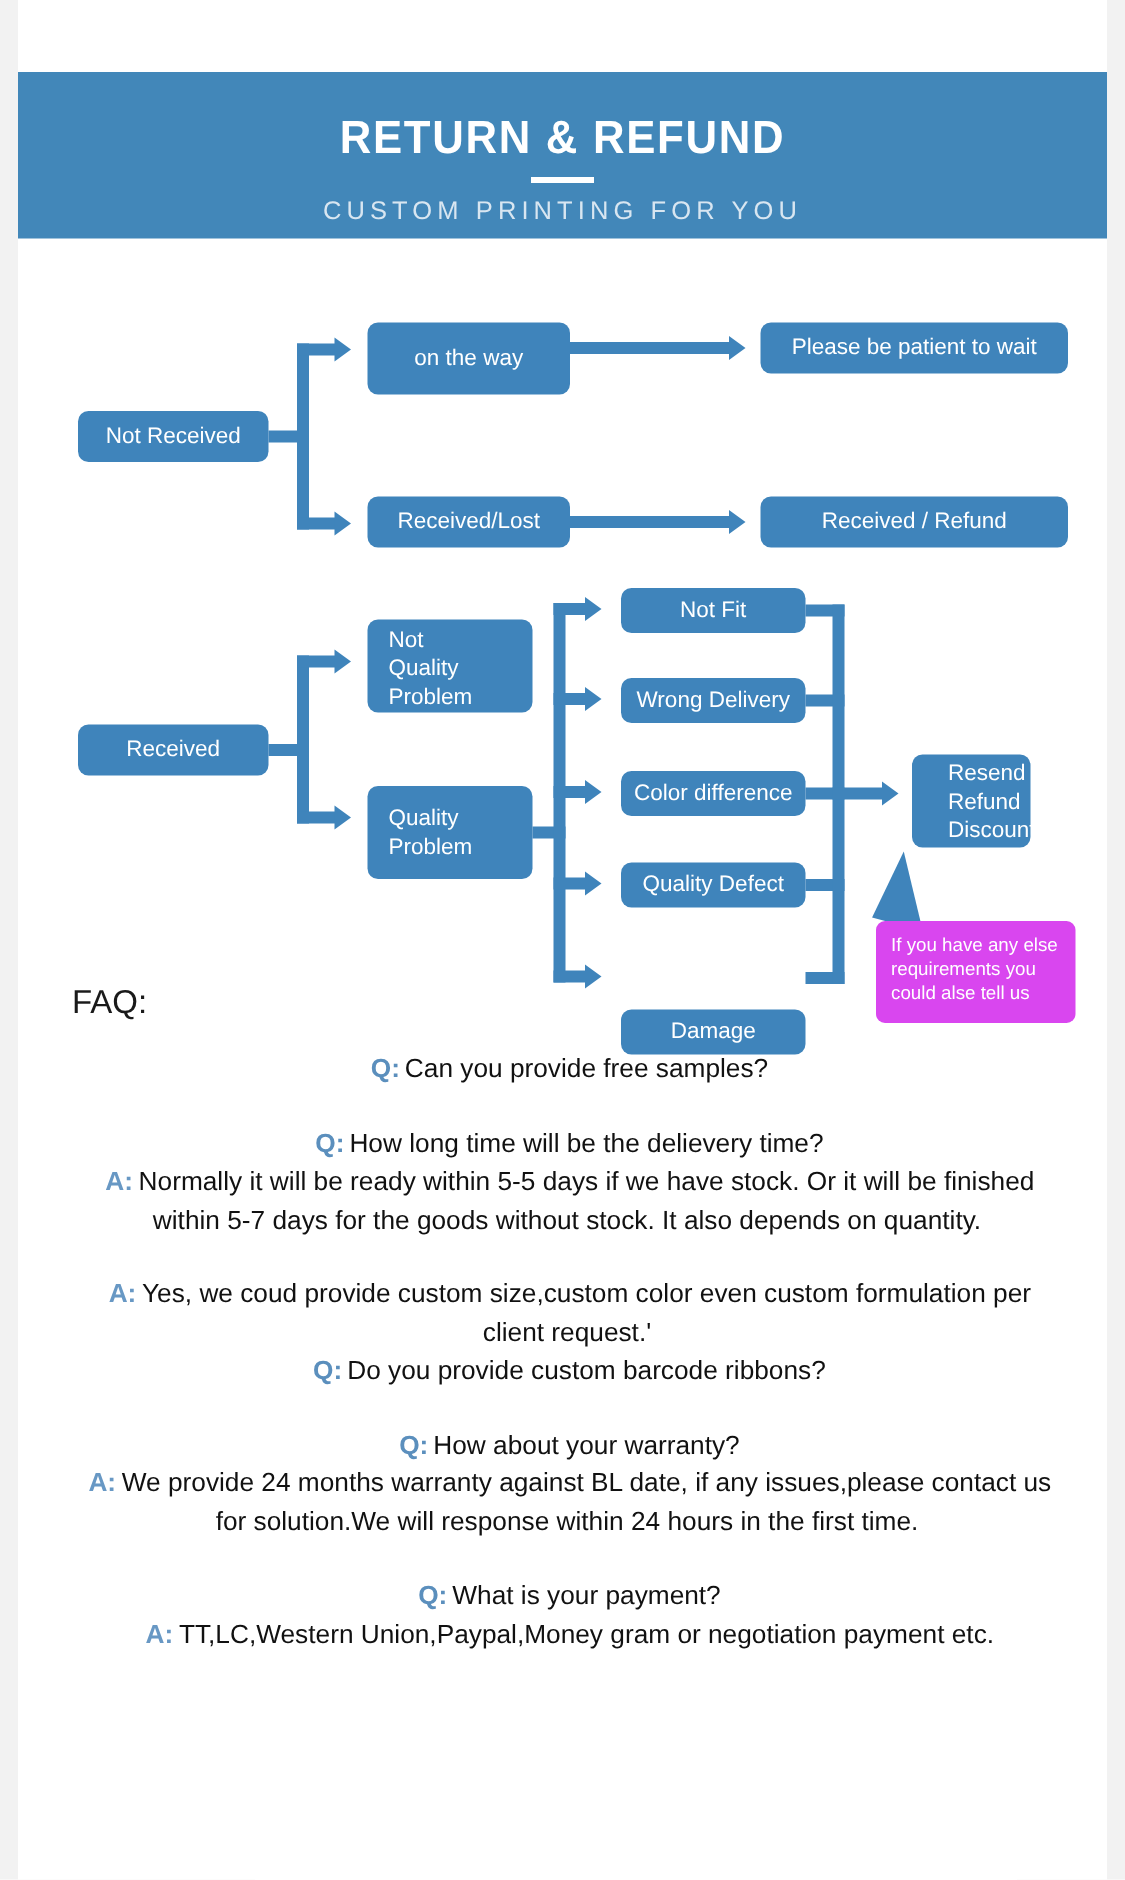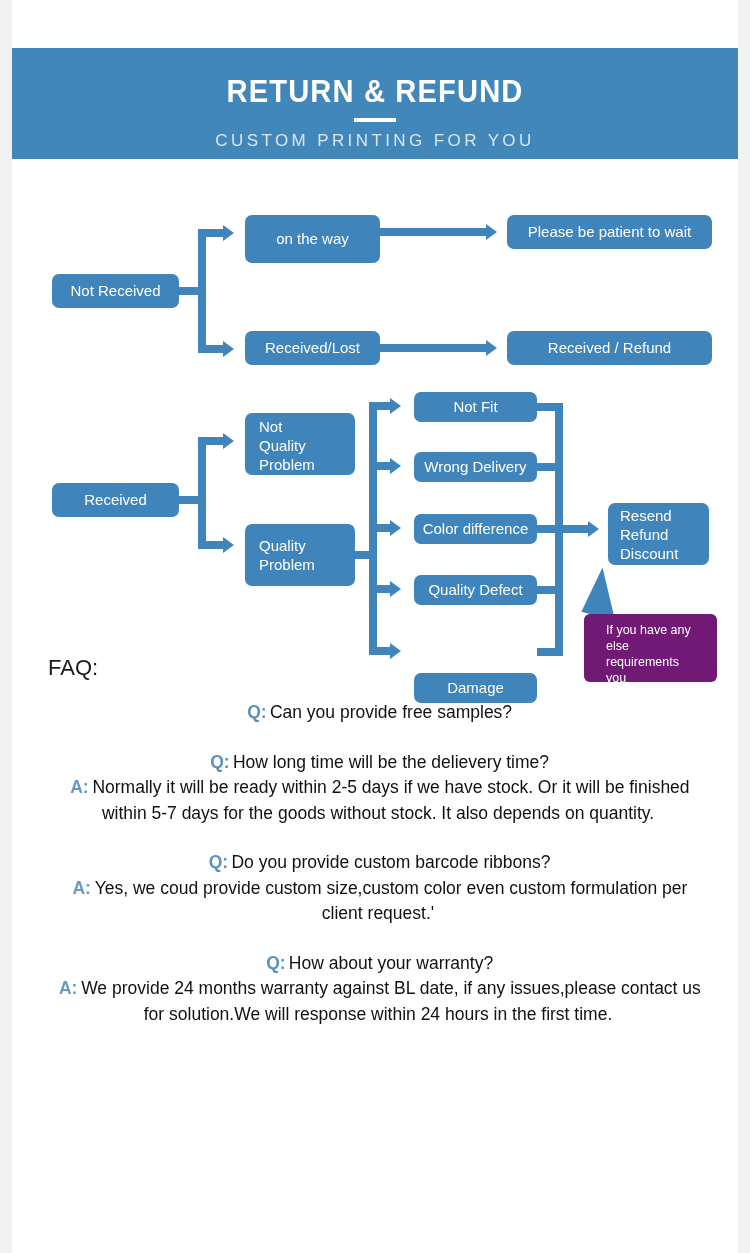--- a/index.html
+++ b/index.html
@@ -62,26 +62,26 @@
   .arrow{
     position:absolute;
     width:0;height:0;
     border-top:8px solid transparent;
     border-bottom:8px solid transparent;
     border-left:11px solid #3f84bb;
   }
   
   .bubble{
     position:absolute;
-    background:#701a75;
+    background:#d946ef;
     border-radius:6px;
     color:#ffffff;
     font-size:12.5px;
     line-height:16px;
-    padding:8px 22px;
+    padding:8px 10px;
     box-sizing:border-box;
   }
   .bubble-tail{
     position:absolute;
     width:0;height:0;
     border-left:9px solid transparent;
     border-right:26px solid transparent;
     border-bottom:48px solid #3f84bb;
     transform:rotate(15deg);
   }
@@ -185,21 +185,21 @@
 
     <div class="bar" style="left:525px;top:244px;width:26px;height:8px;"></div>
     <div class="bar" style="left:525px;top:304px;width:26px;height:8px;"></div>
     <div class="bar" style="left:525px;top:366px;width:26px;height:8px;"></div>
     <div class="bar" style="left:525px;top:427px;width:26px;height:8px;"></div>
     <div class="bar" style="left:525px;top:489px;width:26px;height:8px;"></div>
     <div class="bar" style="left:543px;top:244px;width:8px;height:253px;"></div>
     <div class="bar" style="left:543px;top:366px;width:35px;height:8px;"></div>
     <div class="arrow" style="left:576px;top:362px;"></div>
 
-    <div class="node" style="left:596px;top:344px;width:101px;height:62px;flex-direction:column;align-items:flex-start;justify-content:center;line-height:19px;padding-left:12px;">
+    <div class="node" style="left:596px;top:344px;width:79px;height:62px;flex-direction:column;align-items:flex-start;justify-content:center;line-height:19px;padding-left:24px;">
       <span>Resend</span>
       <span>Refund</span>
       <span>Discount</span>
     </div>
 
     <div class="bubble-tail" style="left:575px;top:410px;"></div>
     <div class="bubble" style="left:572px;top:455px;width:133px;height:68px;">
       <div>If you have any else</div>
       <div>requirements you</div>
       <div>could alse tell us</div>
@@ -215,40 +215,46 @@
       <div class="qa-line">
         <span class="tag">Q:</span><span>Can you provide free samples?</span>
       </div>
     </div>
 
     <div class="qa-block">
       <div class="qa-line">
         <span class="tag">Q:</span><span>How long time will be the delievery time?</span>
       </div>
       <div class="qa-line">
-        <span class="tag a">A:</span><span>Normally it will be ready within 2-5 days if we have stock. Or it will  be finished within 5-7 days for the goods without stock. It also depends on quantity.</span>
-      </div>
-    </div>
-
-    <div class="qa-block">
+        <span class="tag a">A:</span><span>Normally it will be ready within 5-5 days if we have stock. Or it will  be finished within 5-7 days for the goods without stock. It also depends on quantity.</span>
+      </div>
+    </div>
+
+    <div class="qa-block">
+      <div class="qa-line">
+        <span class="tag a">A:</span><span>Yes, we coud provide custom size,custom color even custom formulation per client request.'</span>
+      </div>
       <div class="qa-line">
         <span class="tag">Q:</span><span>Do you provide custom barcode ribbons?</span>
       </div>
-      <div class="qa-line">
-        <span class="tag a">A:</span><span>Yes, we coud provide custom size,custom color even custom formulation per client request.'</span>
-      </div>
     </div>
 
     <div class="qa-block">
       <div class="qa-line">
         <span class="tag">Q:</span><span>How about your warranty?</span>
       </div>
       <div class="qa-line">
         <span class="tag a">A:</span><span>We provide 24 months warranty against BL  date, if any issues,please contact us for solution.We will response within 24 hours in the first time.</span>
       </div>
     </div>
 
     <div class="qa-block">
+      <div class="qa-line">
+        <span class="tag">Q:</span><span>What is your payment?</span>
+      </div>
+      <div class="qa-line">
+        <span class="tag a">A:</span><span>TT,LC,Western Union,Paypal,Money gram or negotiation payment etc.</span>
+      </div>
     </div>
 
   </div>
 
 </div>
 
 </body></html>

